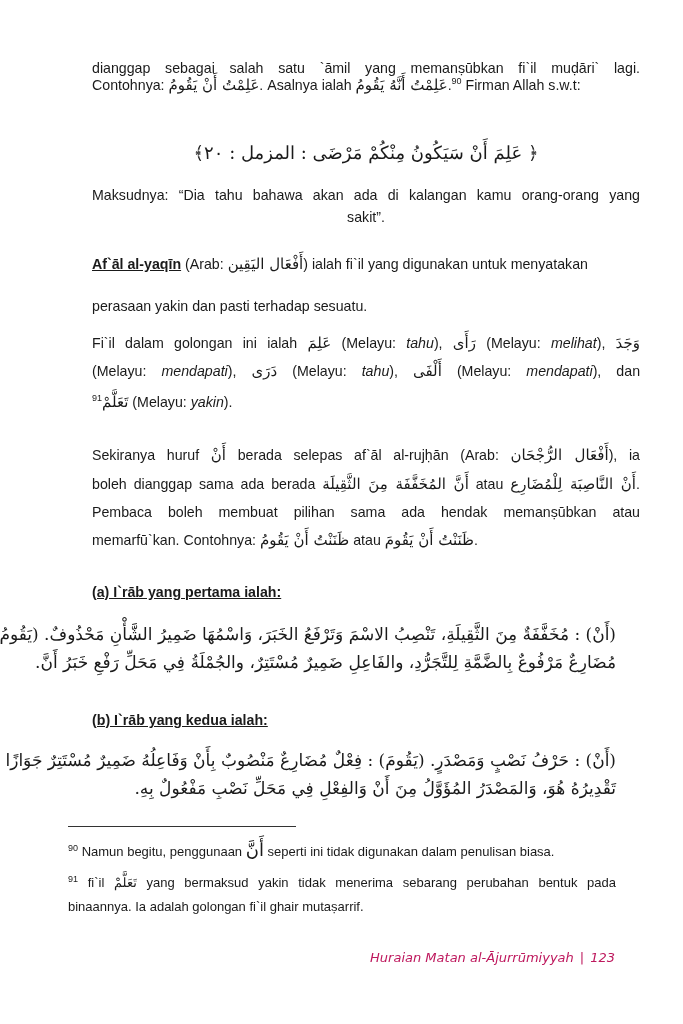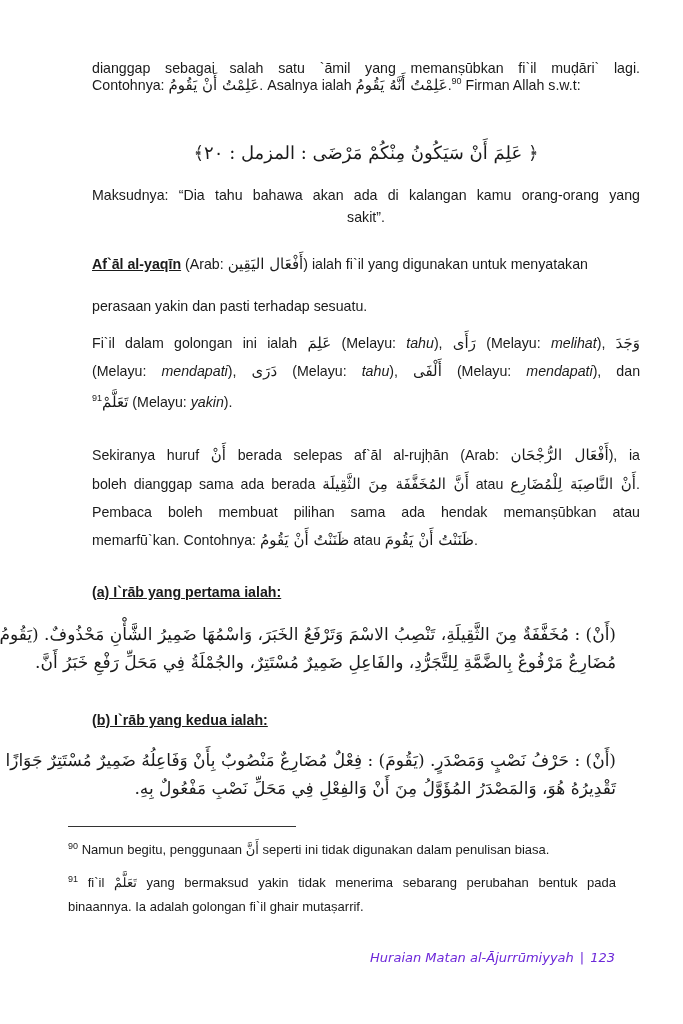--- a/index.html
+++ b/index.html
@@ -9,21 +9,21 @@
   .it { font-style: italic; }
   .b { font-weight: bold; text-decoration: underline; }
   sup { font-size: 9px; vertical-align: super; line-height: 0; }
   .line { position: absolute; left: 68px; width: 548px; white-space: nowrap; line-height: 20px; margin-left: 24px; }
   .just { text-align: justify; text-align-last: justify; }
   .center { text-align: center; }
   .arblock { position: absolute; left: 68px; width: 548px; direction: rtl; text-align: justify; text-align-last: justify; font-family: "DejaVu Serif", "Liberation Serif", serif; font-size: 17px; line-height: 24px; white-space: nowrap; }
   .arblock.last { text-align-last: right; }
   .fn-rule { position: absolute; left: 68px; top: 826px; width: 228px; height: 1px; background: #333; }
   .footnote { position: absolute; left: 68px; width: 548px; font-size: 13px; line-height: 18px; white-space: nowrap; }
-  .footer { position: absolute; right: 68px; top: 950px; font-family: "DejaVu Sans", sans-serif; font-style: italic; font-size: 13px; color: #6d28d9; white-space: nowrap; }
+  .footer { position: absolute; right: 68px; top: 950px; font-family: "DejaVu Sans", sans-serif; font-style: italic; font-size: 13px; color: #be185d; white-space: nowrap; }
   .footer .sep { margin: 0 6px; font-style: normal; }
 </style>
 </head>
 <body>
 
 <div class="line just" style="top:58px;">dianggap sebagai salah satu `āmil yang memanṣūbkan fi`il muḍāri` lagi.</div>
 <div class="line" style="top:75px;">
   <span>Contohnya: </span><span class="ar">عَلِمْتُ أَنْ يَقُومُ</span><span>. Asalnya ialah </span><span class="ar">عَلِمْتُ أَنَّهُ يَقُومُ</span><span>.</span><sup>90</sup><span> Firman Allah s.w.t:</span>
 </div>
 
@@ -63,21 +63,21 @@
 <div class="line b" style="top:582px;">(a) I`rāb yang pertama ialah:</div>
 <div class="arblock" style="top:622px;">(أَنْ) : مُخَفَّفَةٌ مِنَ الثَّقِيلَةِ، تَنْصِبُ الاسْمَ وَتَرْفَعُ الخَبَرَ، وَاسْمُهَا ضَمِيرُ الشَّأْنِ مَحْذُوفٌ. (يَقُومُ): فِعْلٌ</div>
 <div class="arblock last" style="top:650px;">مُضَارِعٌ مَرْفُوعٌ بِالضَّمَّةِ لِلتَّجَرُّدِ، والفَاعِلِ ضَمِيرٌ مُسْتَتِرٌ، والجُمْلَةُ فِي مَحَلِّ رَفْعِ خَبَرُ أَنَّ.</div>
 
 <div class="line b" style="top:710px;">(b) I`rāb yang kedua ialah:</div>
 <div class="arblock" style="top:748px;">(أَنْ) : حَرْفُ نَصْبٍ وَمَصْدَرٍ. (يَقُومَ) : فِعْلٌ مُضَارِعٌ مَنْصُوبٌ بِأَنْ وَفَاعِلُهُ ضَمِيرٌ مُسْتَتِرٌ جَوَازًا</div>
 <div class="arblock last" style="top:776px;">تَقْدِيرُهُ هُوَ، وَالمَصْدَرُ المُؤَوَّلُ مِنَ أَنْ وَالفِعْلِ فِي مَحَلِّ نَصْبِ مَفْعُولٌ بِهِ.</div>
 
 <div class="fn-rule"></div>
 <div class="footnote" style="top:841px;">
-  <sup>90</sup><span> Namun begitu, penggunaan </span><span class="ar" style="font-size:13px;margin-top:12px;">أَنَّ</span><span> seperti ini tidak digunakan dalam penulisan biasa.</span>
+  <sup>90</sup><span> Namun begitu, penggunaan </span><span class="ar" style="font-size:18px;margin-top:12px;">أَنَّ</span><span> seperti ini tidak digunakan dalam penulisan biasa.</span>
 </div>
 <div class="footnote just" style="top:874px;">
   <sup>91</sup><span> fi`il </span><span class="ar" style="font-size:13px;">تَعَلَّمْ</span><span> yang bermaksud yakin tidak menerima sebarang perubahan bentuk pada</span>
 </div>
 <div class="footnote" style="top:898px;">binaannya. Ia adalah golongan fi`il ghair mutaṣarrif.</div>
 
 <div class="footer">
   <span>Huraian Matan al-Ājurrūmiyyah</span><span class="sep">|</span><span>123</span>
 </div>
 

